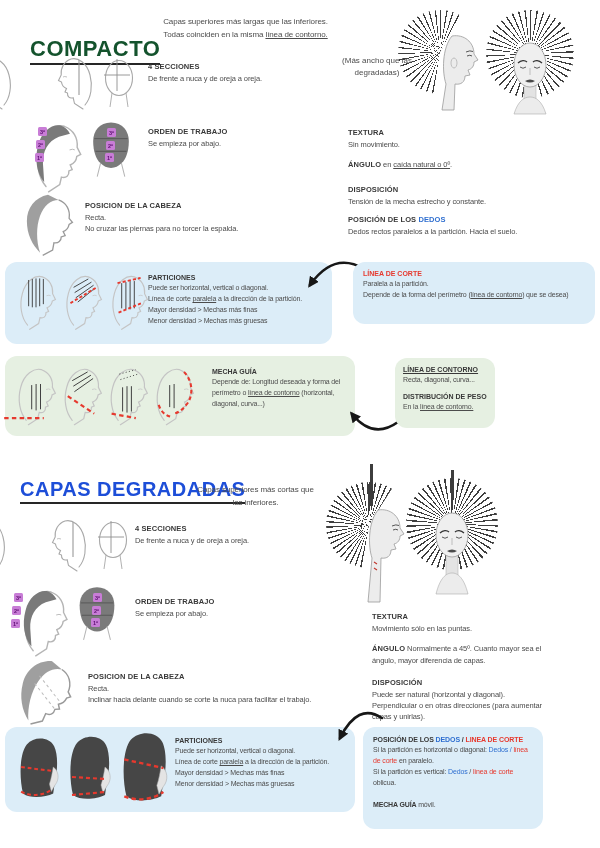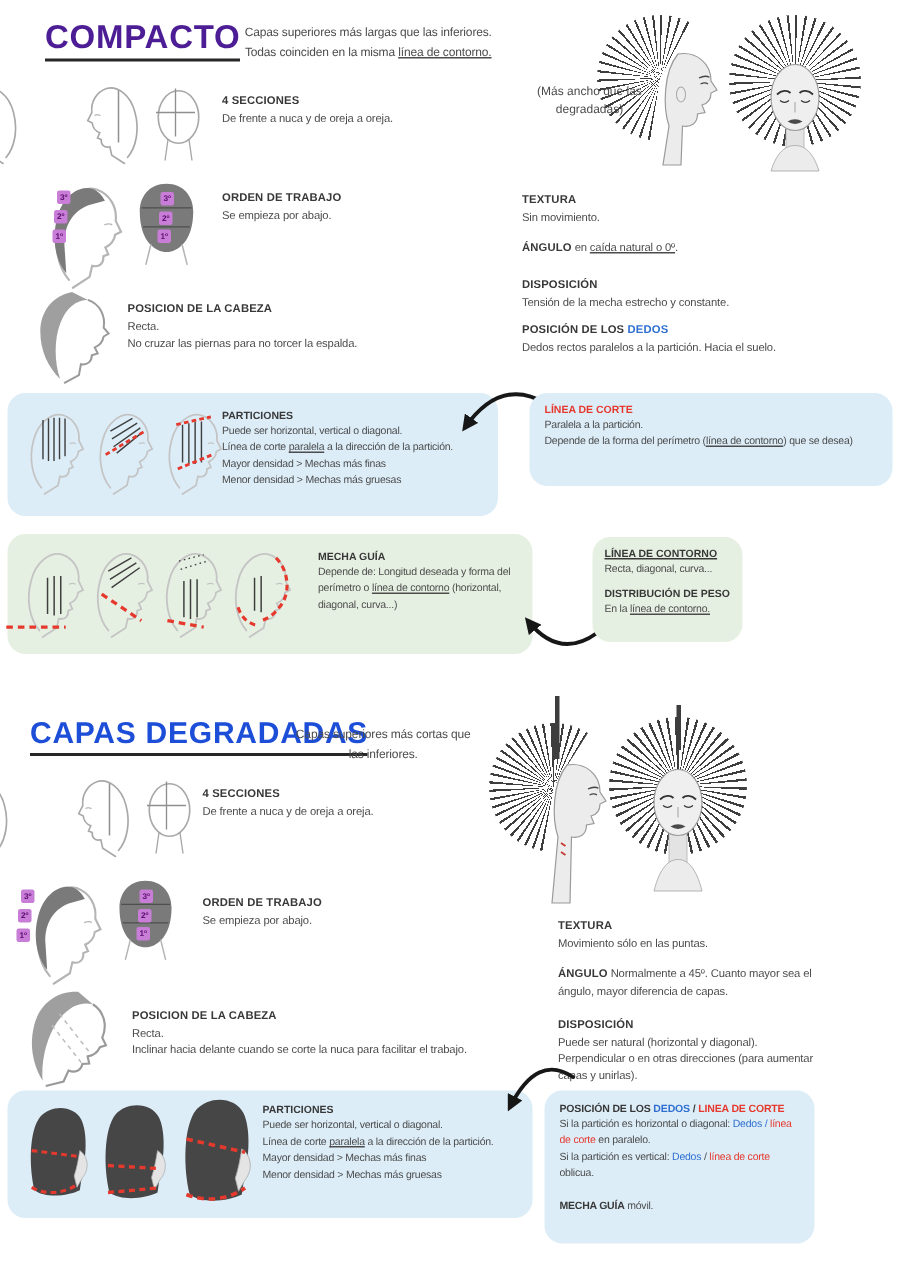--- a/index.html
+++ b/index.html
@@ -4,22 +4,22 @@
 <style>
   html,body{margin:0;padding:0;background:#fff;}
   #page{position:relative;width:600px;height:848px;background:#ffffff;overflow:hidden;
         font-family:"Liberation Sans",sans-serif;color:#3f3f3f;}
   .abs{position:absolute;}
   .h{font-size:7.5px;font-weight:bold;color:#383838;letter-spacing:.1px;}
   .b{font-size:7.5px;color:#4c4c4c;line-height:1.5;letter-spacing:-.1px;}
   .b-sm{font-size:7px;color:#4c4c4c;line-height:1.57;letter-spacing:-.15px;}
   .h-sm{font-size:7px;font-weight:bold;color:#383838;}
   .mt{margin-top:2px;}
-  .title{display:inline-block;font-size:22px;font-weight:800;color:#4c1d95;
-         border-bottom:2.5px solid #262626;letter-spacing:.5px;padding-bottom:1px;}
+  .title{display:inline-block;font-size:22px;font-weight:800;color:#14532d;
+         border-bottom:2.5px solid #262626;letter-spacing:.5px;padding-bottom:1px;margin-top:24px;}
   .title2{display:inline-block;font-size:20px;font-weight:800;color:#1d4ed8;
          border-bottom:2.5px solid #262626;letter-spacing:.5px;padding-bottom:1px;}
   .box{border-radius:12px;}
   .bb{background:#dcedf8;}
   .bg{background:#e6f0e2;}
   .red{color:#e6392e;}
   .blue{color:#2f6fd0;}
   .u{text-decoration:underline;}
   .note{font-size:8px;color:#4c4c4c;text-align:center;line-height:1.55;}
   .intro{font-size:8px;color:#4c4c4c;line-height:1.65;letter-spacing:-.1px;text-align:center;}
@@ -73,21 +73,21 @@
     <svg class="abs" style="left:24px;top:28px;" width="40" height="76" viewBox="0 0 40 76">
       <rect x="14" y="46" width="12" height="16" fill="#e3e3e3" stroke="#ababab" stroke-width="0.5"></rect>
       <path d="M4,76 C8,63 14,59 20,59 C26,59 32,63 36,76 Z" fill="#ececec" stroke="#ababab" stroke-width="0.6"></path>
       <ellipse cx="20" cy="27" rx="16" ry="22" fill="#efefef" stroke="#9a9a9a" stroke-width="0.8"></ellipse>
       <path d="M8,25 C11,22 15,22 17,24 M23,24 C25,22 29,22 32,25" fill="none" stroke="#333" stroke-width="1.2"></path>
       <path d="M10,29 q3,2.5 6,0 M24,29 q3,2.5 6,0" fill="none" stroke="#333" stroke-width="0.8"></path>
       <path d="M20,30 v7" stroke="#9a9a9a" stroke-width="0.6"></path>
       <path d="M15,43 q5,-3 10,0 q-5,3.2 -10,0 Z" fill="#4a4a4a"></path>
     </svg>
   </div>
-  <div class="abs note" style="left:352px;top:55px;width:82px;">
+  <div class="abs note" style="left:336px;top:55px;width:82px;">
     <div>(Más ancho que las</div>
     <div>degradadas)</div>
   </div>
 
   <svg class="abs" style="left:18px;top:52px;color:#a8a8a8;" width="120" height="60" viewBox="0 0 120 58">
     <use href="#head-side" transform="translate(38,0) scale(-1,1)"></use>
     <use href="#head-front" x="41" y="0"></use>
     <path d="M61,7 V42" stroke="#8f8f8f" stroke-width="1"></path>
     <use href="#head-side" transform="translate(119,0) scale(-1,1)"></use>
     <path d="M99,6 V38 M86,22 H112" stroke="#8f8f8f" stroke-width="0.9"></path>

